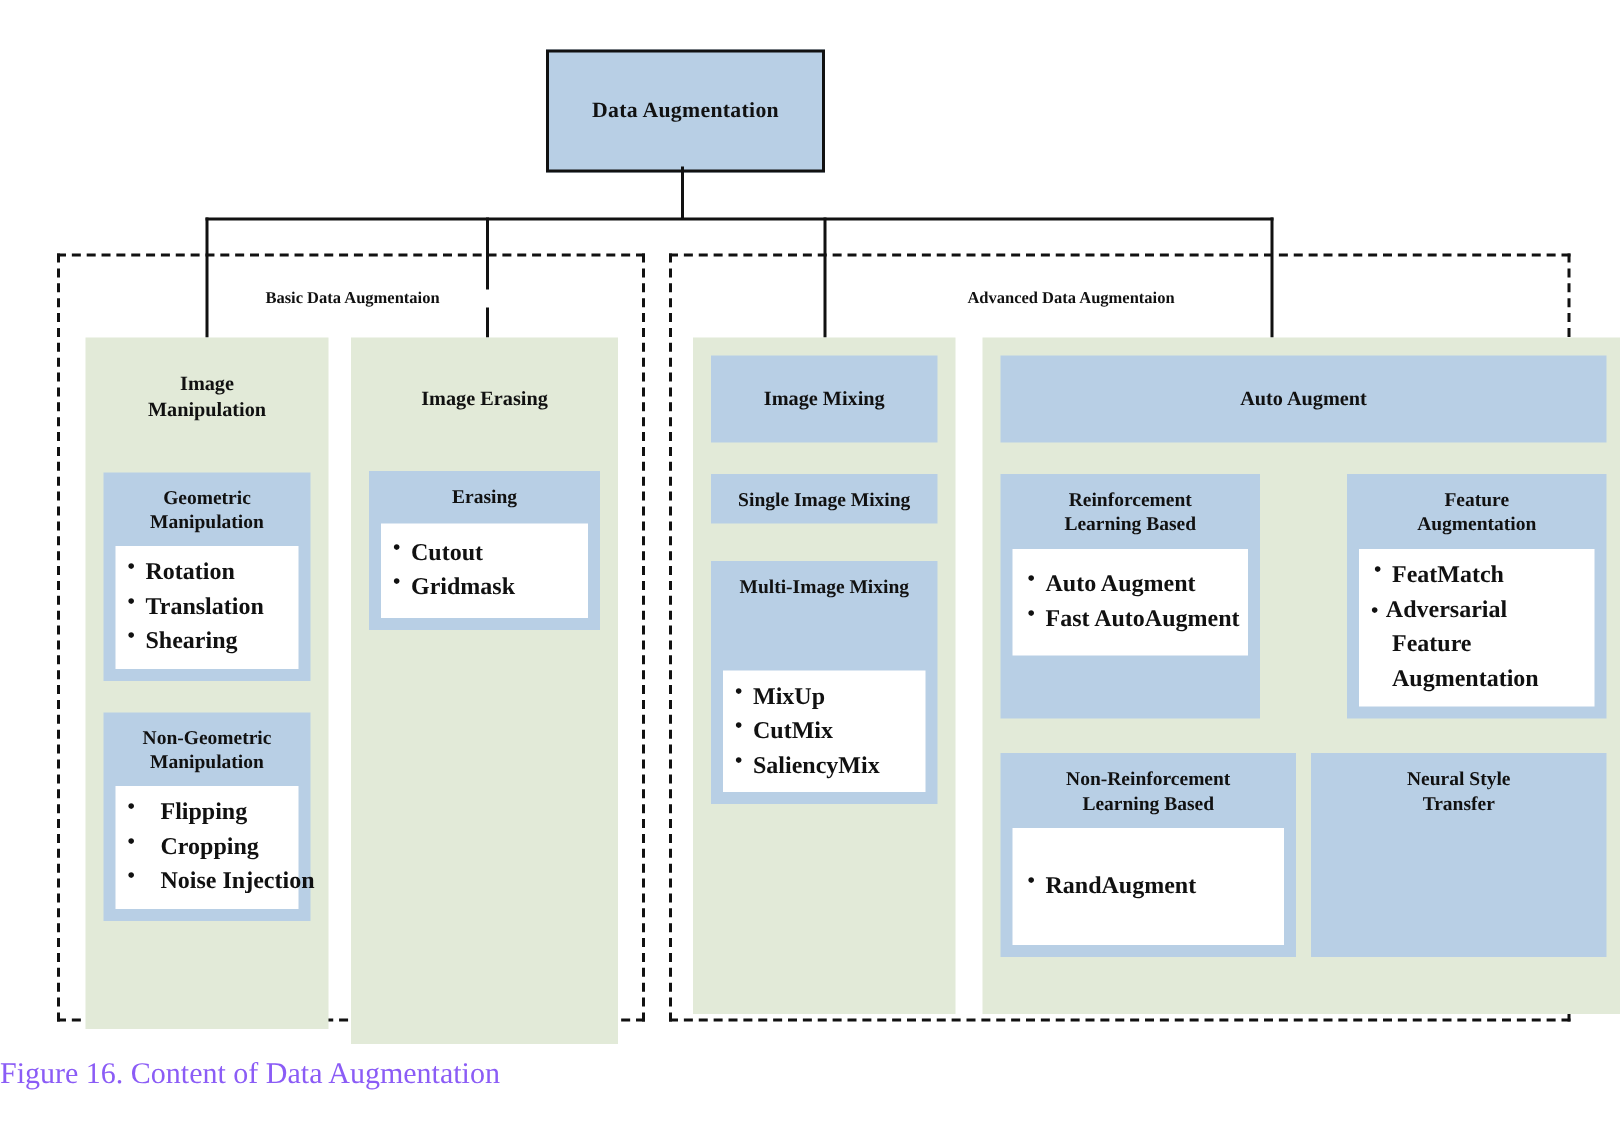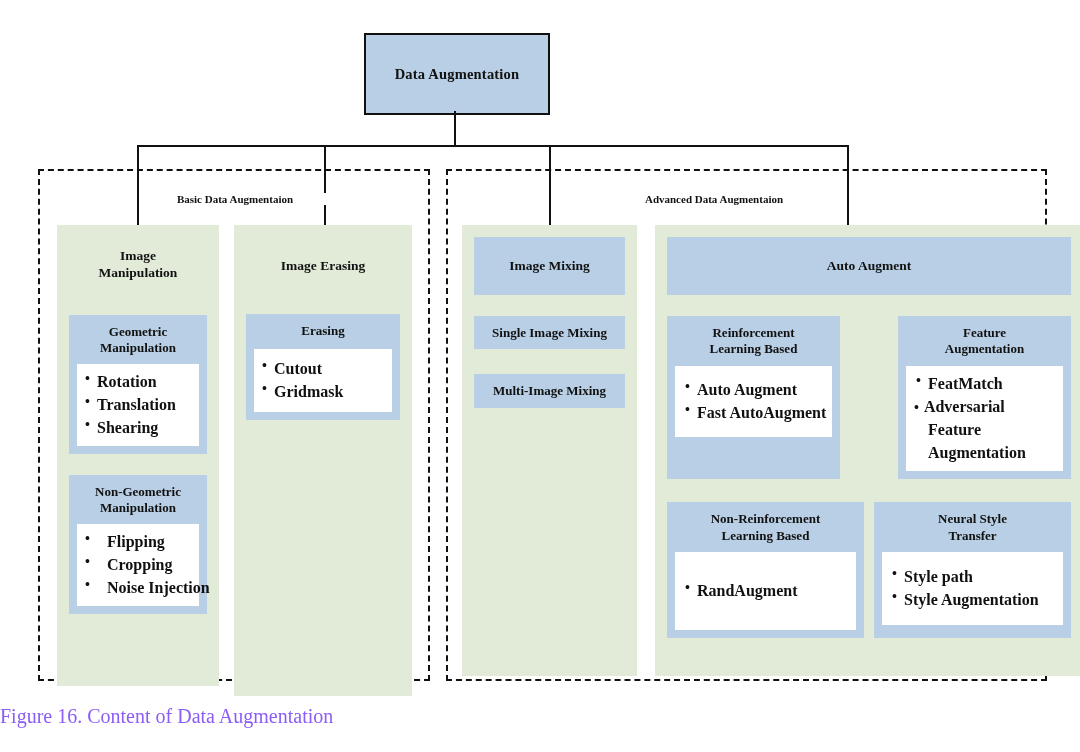--- a/index.html
+++ b/index.html
@@ -154,20 +154,27 @@
     <div class="blue" style="height:58px;justify-content:center;">
       <div class="blue-hd" style="font-size:13.5px;">Image Mixing</div>
     </div>
 
     <div class="blue" style="margin-top:21px;padding:9px 0 8px 0;">
       <div class="blue-hd">Single Image Mixing</div>
     </div>
 
     <div class="blue" style="margin-top:25px;padding:9px 0 8px 0;gap:38px;">
       <div class="blue-hd">Multi-Image Mixing</div>
+      <div class="whitebox" style="margin-top:9px;padding:6px 4px 6px 6px;">
+        <ul class="items">
+          <li>MixUp</li>
+          <li>CutMix</li>
+          <li>SaliencyMix</li>
+        </ul>
+      </div>
     </div>
   </div>
 
   <div class="col" style="left:655px;top:225px;width:428px;height:439px;padding-top:12px;">
     <div class="blue" style="height:58px;justify-content:center;">
       <div class="blue-hd" style="font-size:13.5px;">Auto Augment</div>
     </div>
 
     <div style="display:flex;gap:10px;width:calc(100% - 24px);margin-top:21px;">
       <div class="blue" style="width:50%;padding:9px 0 8px 0;">
@@ -208,25 +215,19 @@
             <li>RandAugment</li>
           </ul>
         </div>
       </div>
 
       <div class="blue" style="width:50%;padding:9px 0 8px 0;">
         <div class="blue-hd">
           <span>Neural Style</span><br>
           <span>Transfer</span>
         </div>
-        <div class="whitebox" style="margin-top:8px;padding:13px 4px 14px 8px;">
-          <ul class="items">
-            <li>Style path</li>
-            <li>Style Augmentation</li>
-          </ul>
-        </div>
       </div>
     </div>
   </div>
 
   <div class="caption">Figure 16. Content of Data Augmentation</div>
 
 </div>
 
 </body></html>

